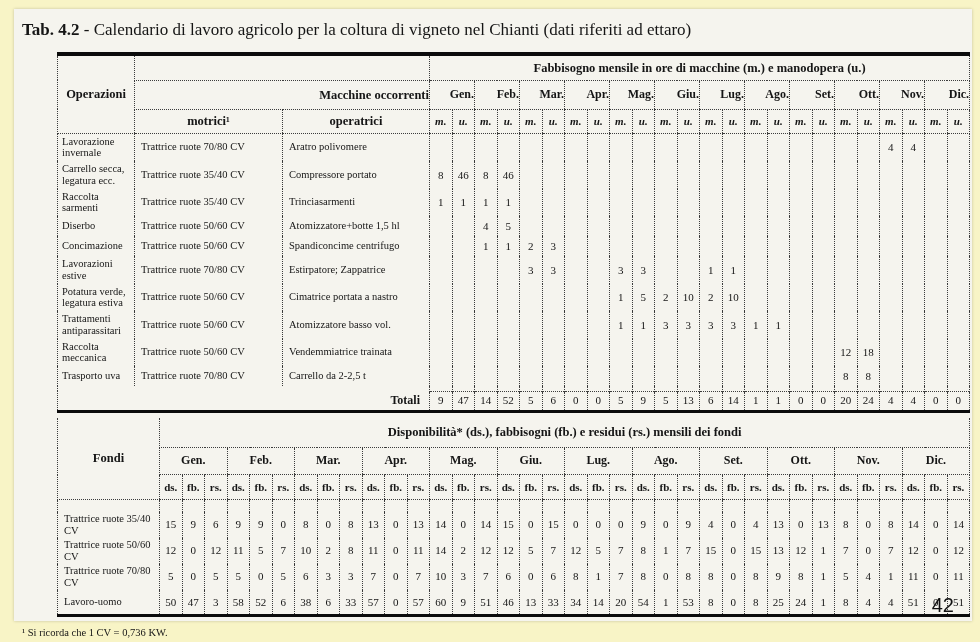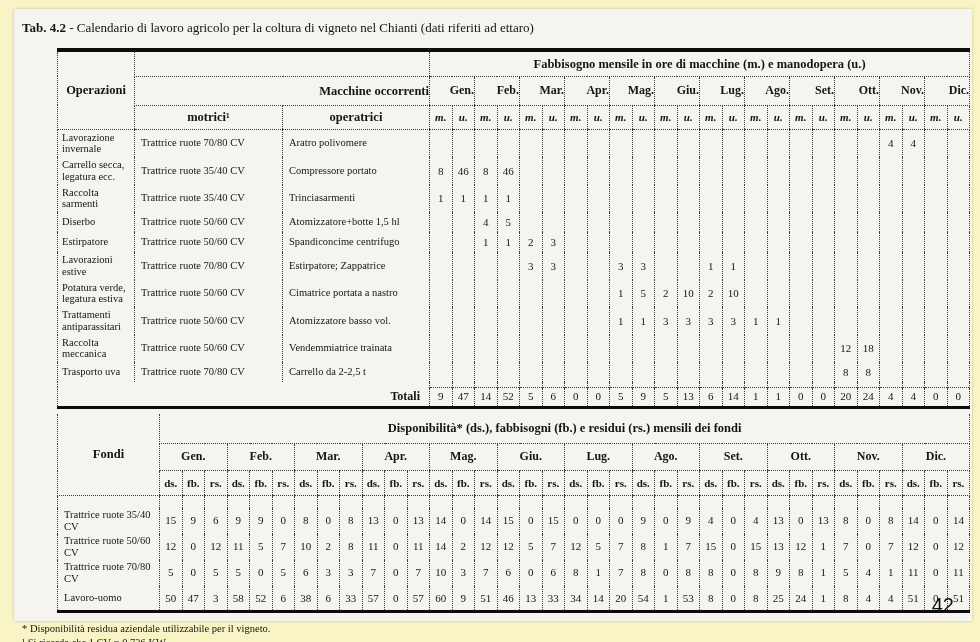--- a/index.html
+++ b/index.html
@@ -11,21 +11,21 @@
     position: relative;
     overflow: hidden;
   }
   .sheet {
     position: absolute;
     left: 14px; top: 9px;
     width: 958px; height: 612px;
     background: #f5f4ee;
     box-shadow: 0 0 3px rgba(0,0,0,.2);
   }
-  .title { padding: 11px 0 0 8px; font-size: 13px; }
+  .title { padding: 11px 0 0 8px; font-size: 17px; }
   .title .tlabel { font-weight: bold; }
   table { border-collapse: collapse; table-layout: fixed; margin-left: 43px; }
   .t1 { width: 912px; border-top: 4px solid #0b0b0b; border-bottom: 3px solid #0b0b0b; margin-top: 12px; }
   .t2 { width: 912px; border-bottom: 3px solid #0b0b0b; margin-top: 5px; }
   th, td {
     border-left: 1px dotted #3c3c3c;
     font-weight: normal;
     text-align: center;
     vertical-align: middle;
     padding: 0;
@@ -260,21 +260,21 @@
           <td class="num"></td>
           <td class="num"></td>
           <td class="num"></td>
           <td class="num"></td>
           <td class="num"></td>
           <td class="num"></td>
           <td class="num"></td>
           <td class="num"></td>
         </tr>
         <tr>
-          <td class="lbl">Estirpatore</td>
+          <td class="lbl">Concimazione</td>
           <td class="mac">Trattrice ruote 50/60 CV</td>
           <td class="mac">Spandiconcime centrifugo</td>
           <td class="num"></td>
           <td class="num"></td>
           <td class="num">1</td>
           <td class="num">1</td>
           <td class="num">2</td>
           <td class="num">3</td>
           <td class="num"></td>
           <td class="num"></td>
@@ -790,18 +790,17 @@
           <td class="num2">4</td>
           <td class="num2">4</td>
           <td class="num2">51</td>
           <td class="num2">0</td>
           <td class="num2">51</td>
         </tr>
       </tbody>
     </table>
 
   <div class="footnotes">
-    <div>* Disponibilità residua aziendale utilizzabile per il vigneto.</div>
     <div>¹ Si ricorda che 1 CV = 0,736 KW.</div>
   </div>
 </div>
 
 <div class="pagenum">42</div>
 
 </body></html>

